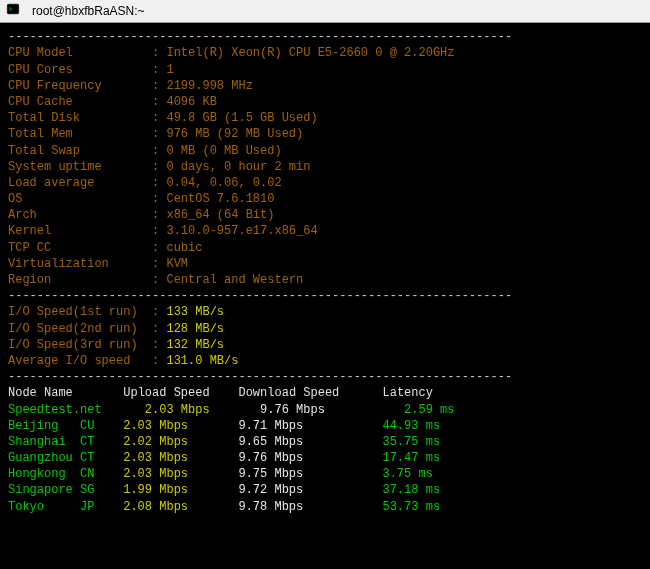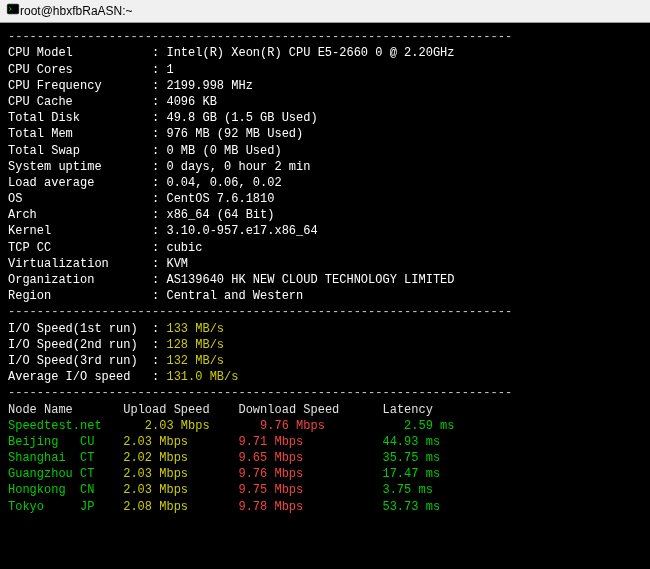--- a/index.html
+++ b/index.html
@@ -14,32 +14,32 @@
   }
   .title-bar {
     background: #f0f0f0;
     border-bottom: 1px solid #999;
     padding: 2px 6px;
     font-family: Tahoma, sans-serif;
     font-size: 12px;
     color: #000;
     display: flex;
     align-items: center;
-    gap: 0;
+    gap: 12px;
   }
   .title-bar svg { width: 14px; height: 14px; }
   .term {
     padding: 6px 8px 12px 8px;
     background: #000;
   }
-  .cyan { color: #ffffff; }
+  .cyan { color: #a16207; }
   .green { color: #00cc00; }
   .yellow { color: #cccc00; margin-top: 22px; }
   .white { color: #e0e0e0; }
-  .red { color: #ef4444; }
+  .red { color: #e5e5e5; }
   .row { white-space: pre; }
   .dash { color: #ccc; }
 </style>
 </head>
 <body>
 
 <div class="title-bar">
   <span>
     <svg viewBox="0 0 16 16">
         <rect x="1" y="2" width="14" height="12" rx="2" fill="#333"></rect>
@@ -62,21 +62,20 @@
       <div class="row"><span class="cyan">Total Disk          </span><span class="cyan">: </span><span class="cyan">49.8 GB (1.5 GB Used)</span></div>
       <div class="row"><span class="cyan">Total Mem           </span><span class="cyan">: </span><span class="cyan">976 MB (92 MB Used)</span></div>
       <div class="row"><span class="cyan">Total Swap          </span><span class="cyan">: </span><span class="cyan">0 MB (0 MB Used)</span></div>
       <div class="row"><span class="cyan">System uptime       </span><span class="cyan">: </span><span class="cyan">0 days, 0 hour 2 min</span></div>
       <div class="row"><span class="cyan">Load average        </span><span class="cyan">: </span><span class="cyan">0.04, 0.06, 0.02</span></div>
       <div class="row"><span class="cyan">OS                  </span><span class="cyan">: </span><span class="cyan">CentOS 7.6.1810</span></div>
       <div class="row"><span class="cyan">Arch                </span><span class="cyan">: </span><span class="cyan">x86_64 (64 Bit)</span></div>
       <div class="row"><span class="cyan">Kernel              </span><span class="cyan">: </span><span class="cyan">3.10.0-957.e17.x86_64</span></div>
       <div class="row"><span class="cyan">TCP CC              </span><span class="cyan">: </span><span class="cyan">cubic</span></div>
       <div class="row"><span class="cyan">Virtualization      </span><span class="cyan">: </span><span class="cyan">KVM</span></div>
-      <div class="row"><span class="cyan">Organization        </span><span class="cyan">: </span><span class="cyan">AS139640 HK NEW CLOUD TECHNOLOGY LIMITED</span></div>
       <div class="row"><span class="cyan">Region              </span><span class="cyan">: </span><span class="cyan">Central and Western</span></div>
     </div>
 
 <div class="row dash">----------------------------------------------------------------------</div>
 
 <div id="iolines">
       <div class="row"><span class="cyan">I/O Speed(1st run)  </span><span class="cyan">: </span><span class="yellow">133 MB/s</span></div>
       <div class="row"><span class="cyan">I/O Speed(2nd run)  </span><span class="cyan">: </span><span class="yellow">128 MB/s</span></div>
       <div class="row"><span class="cyan">I/O Speed(3rd run)  </span><span class="cyan">: </span><span class="yellow">132 MB/s</span></div>
       <div class="row"><span class="cyan">Average I/O speed   </span><span class="cyan">: </span><span class="yellow">131.0 MB/s</span></div>
@@ -85,16 +84,17 @@
 <div class="row dash">----------------------------------------------------------------------</div>
 
 <div class="row"><span class="white">Node Name</span><span class="white">       </span><span class="white">Upload Speed</span><span class="white">    </span><span class="white">Download Speed</span><span class="white">      </span><span class="white">Latency</span></div>
 
 <div id="speedrows">
       <div class="row"><span class="green">Speedtest.net      </span><span class="yellow">2.03 Mbps       </span><span class="red">9.76 Mbps           </span><span class="green">2.59 ms</span></div>
       <div class="row"><span class="green">Beijing   CU    </span><span class="yellow">2.03 Mbps       </span><span class="red">9.71 Mbps           </span><span class="green">44.93 ms</span></div>
       <div class="row"><span class="green">Shanghai  CT    </span><span class="yellow">2.02 Mbps       </span><span class="red">9.65 Mbps           </span><span class="green">35.75 ms</span></div>
       <div class="row"><span class="green">Guangzhou CT    </span><span class="yellow">2.03 Mbps       </span><span class="red">9.76 Mbps           </span><span class="green">17.47 ms</span></div>
       <div class="row"><span class="green">Hongkong  CN    </span><span class="yellow">2.03 Mbps       </span><span class="red">9.75 Mbps           </span><span class="green">3.75 ms</span></div>
+      <div class="row"><span class="green">Singapore SG    </span><span class="yellow">1.99 Mbps       </span><span class="red">9.72 Mbps           </span><span class="green">37.18 ms</span></div>
       <div class="row"><span class="green">Tokyo     JP    </span><span class="yellow">2.08 Mbps       </span><span class="red">9.78 Mbps           </span><span class="green">53.73 ms</span></div>
     </div>
 
 </div>
 
 </body></html>

